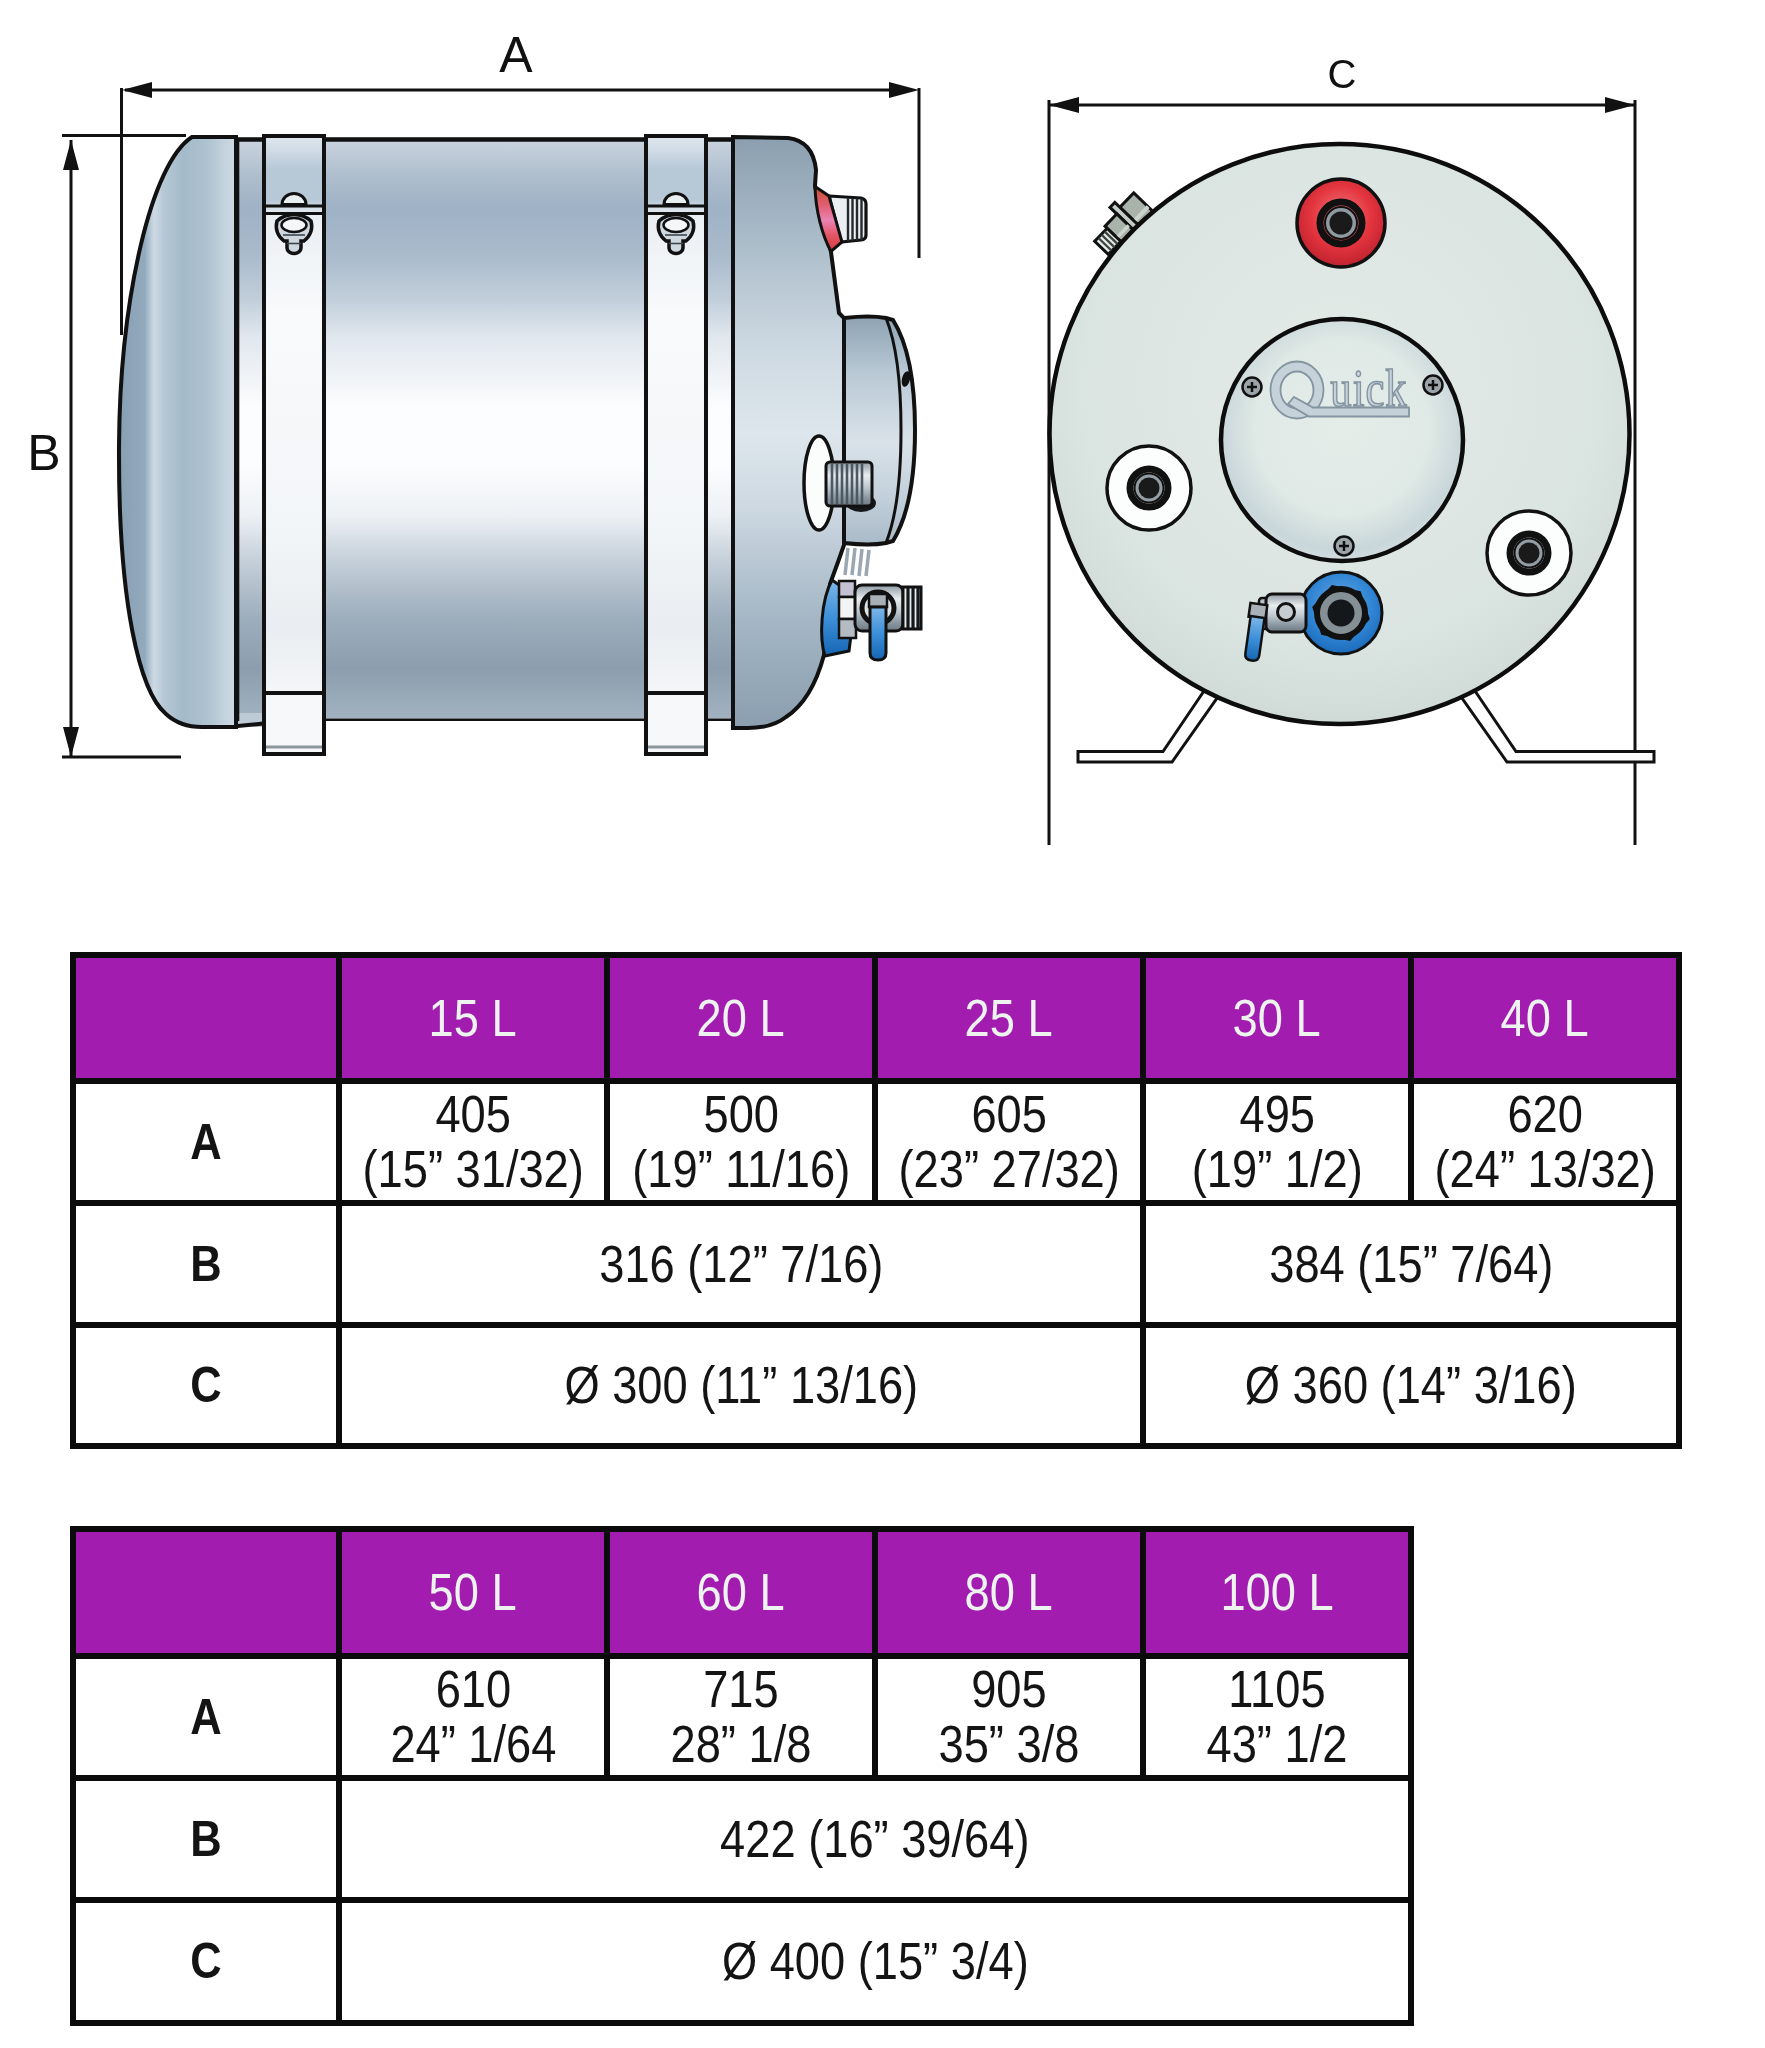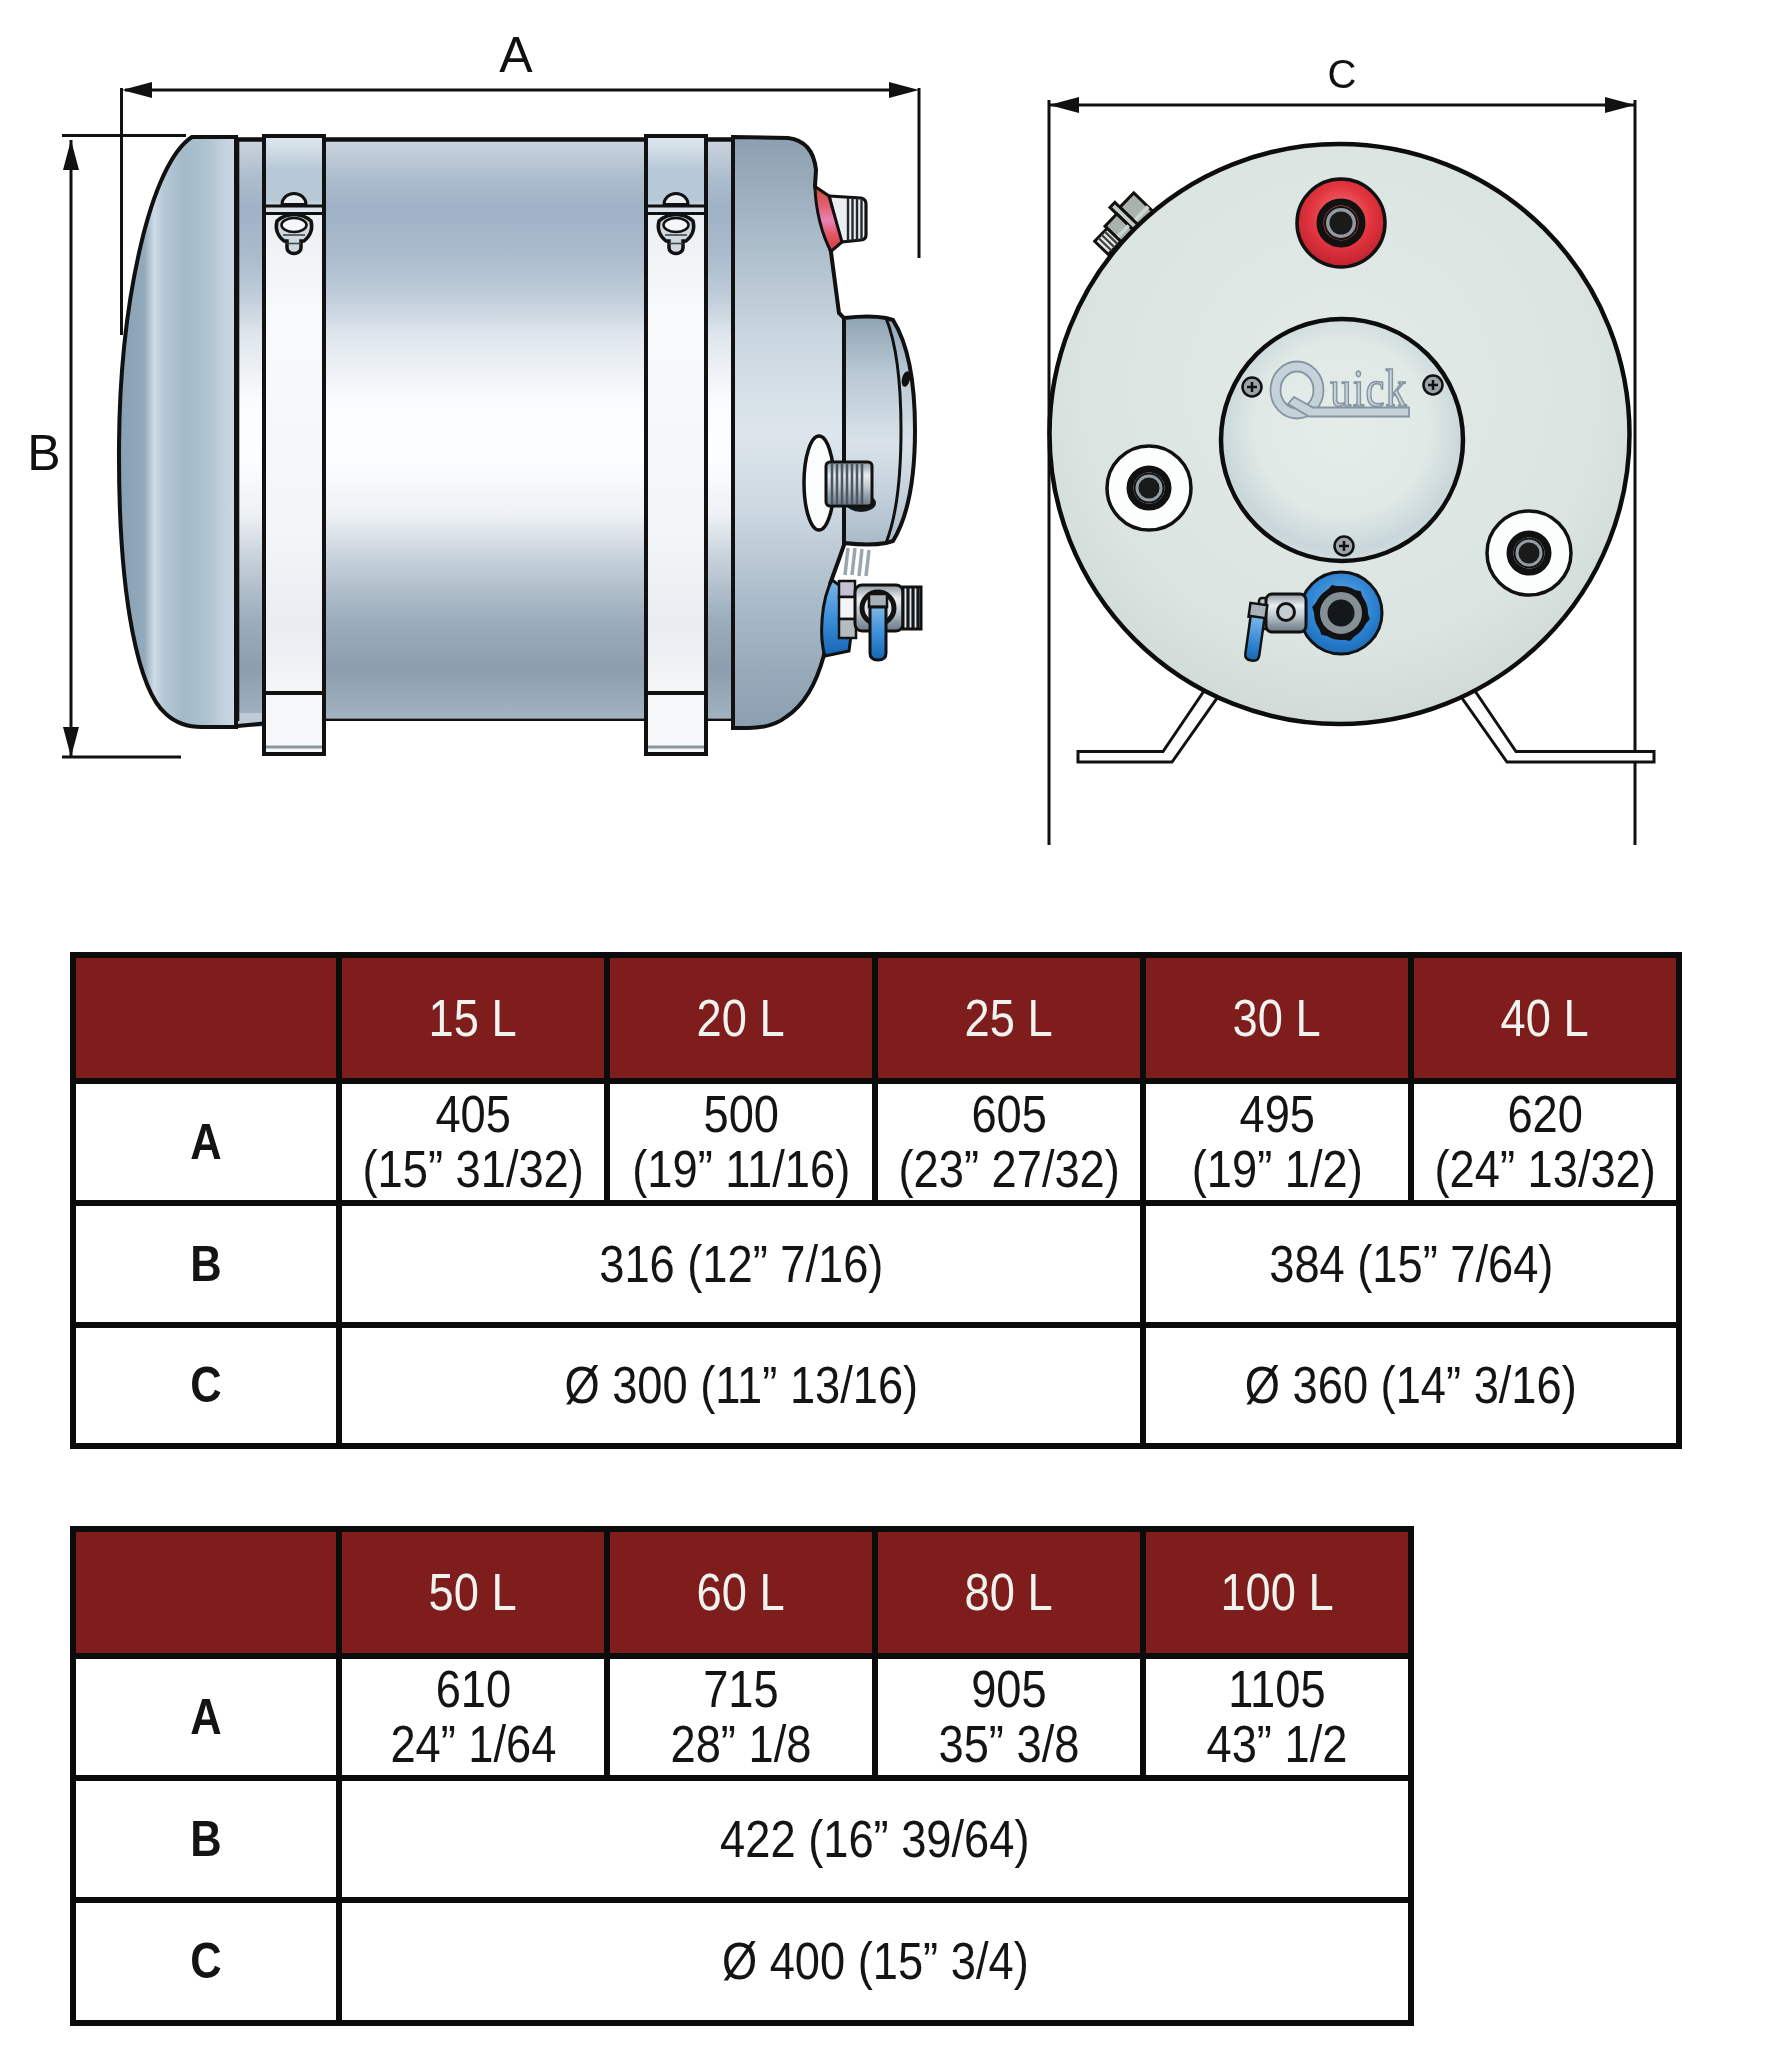--- a/index.html
+++ b/index.html
@@ -2,21 +2,21 @@
 <html><head>
 <meta charset="utf-8">
 <style>
   html,body{margin:0;padding:0;}
   body{width:1765px;height:2048px;background:#ffffff;position:relative;
        font-family:"Liberation Sans",sans-serif;overflow:hidden;}
   svg{position:absolute;left:0;top:0;}
   table.t{position:absolute;border-collapse:collapse;table-layout:fixed;}
   table.t td{border:6px solid #0b0b0b;text-align:center;vertical-align:middle;
      padding:0;font-size:52px;color:#141414;line-height:55px;}
-  table.t td.h{background:#7f1d1d;color:#edf3ef;}
+  table.t td.h{background:#a21caf;color:#edf3ef;}
   table.t td.l{font-weight:bold;font-size:50px;}
   table.t td .n{display:inline-block;text-align:center;transform:scaleX(0.87);transform-origin:50% 50%;white-space:nowrap;}
 </style>
 </head>
 <body>
 <svg width="1765" height="910" viewBox="0 0 1765 910">
   <defs>
     <linearGradient id="bodyV" x1="0" y1="0" x2="0" y2="1">
       <stop offset="0" stop-color="#cdd7e1"></stop>
       <stop offset="0.012" stop-color="#c6d1dc"></stop>

